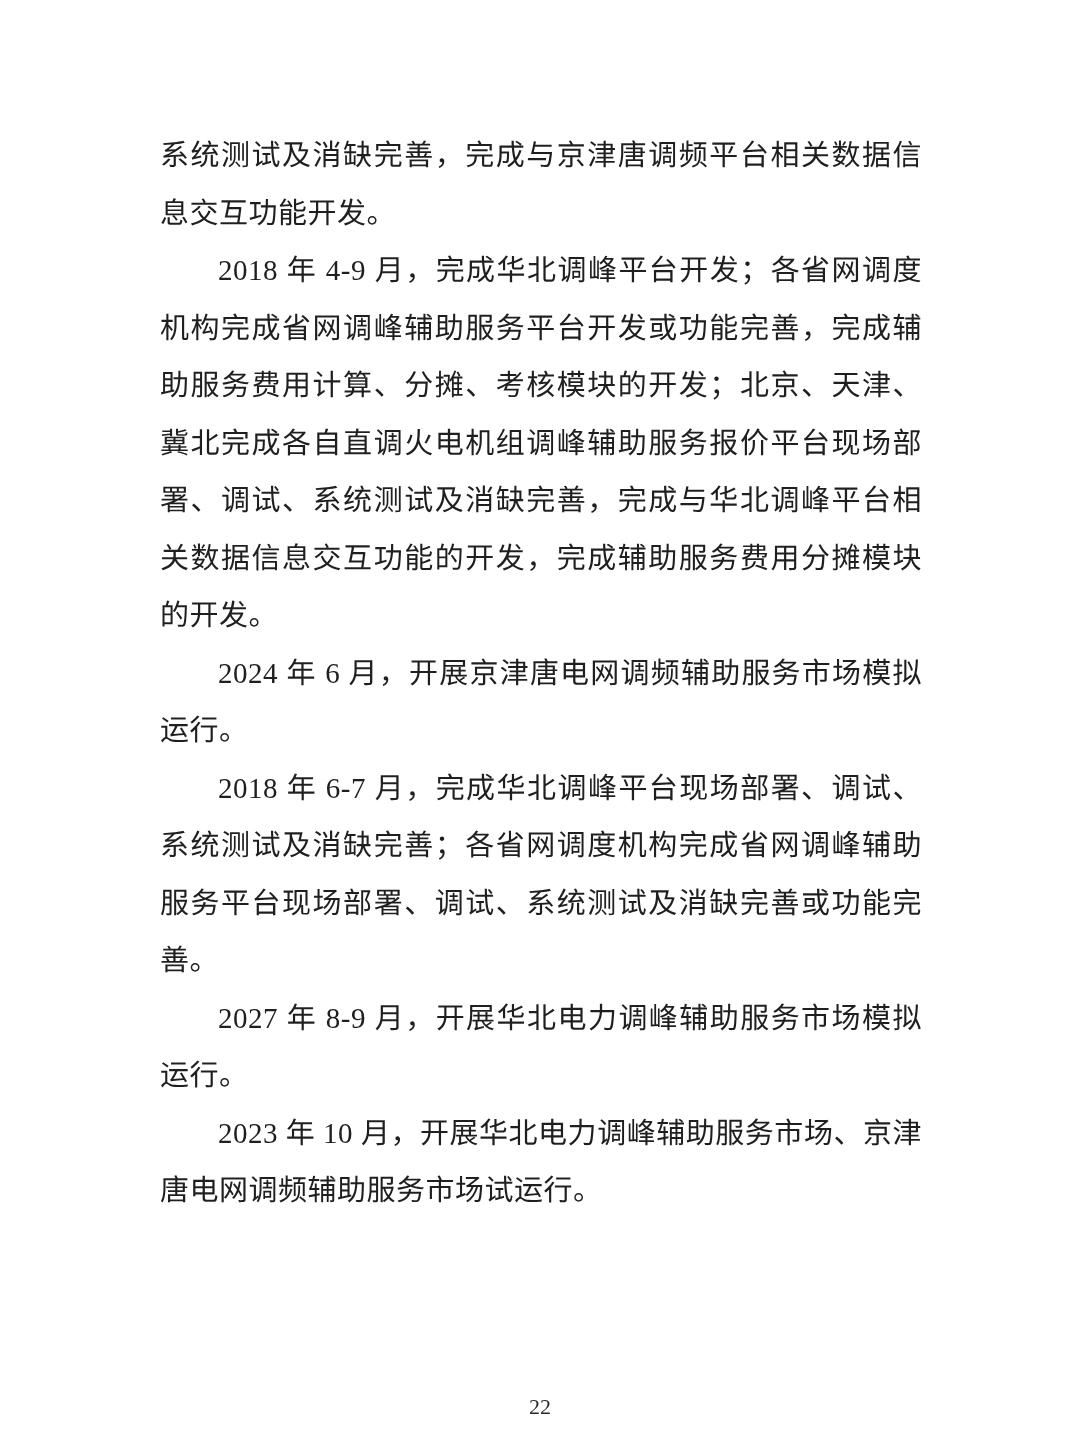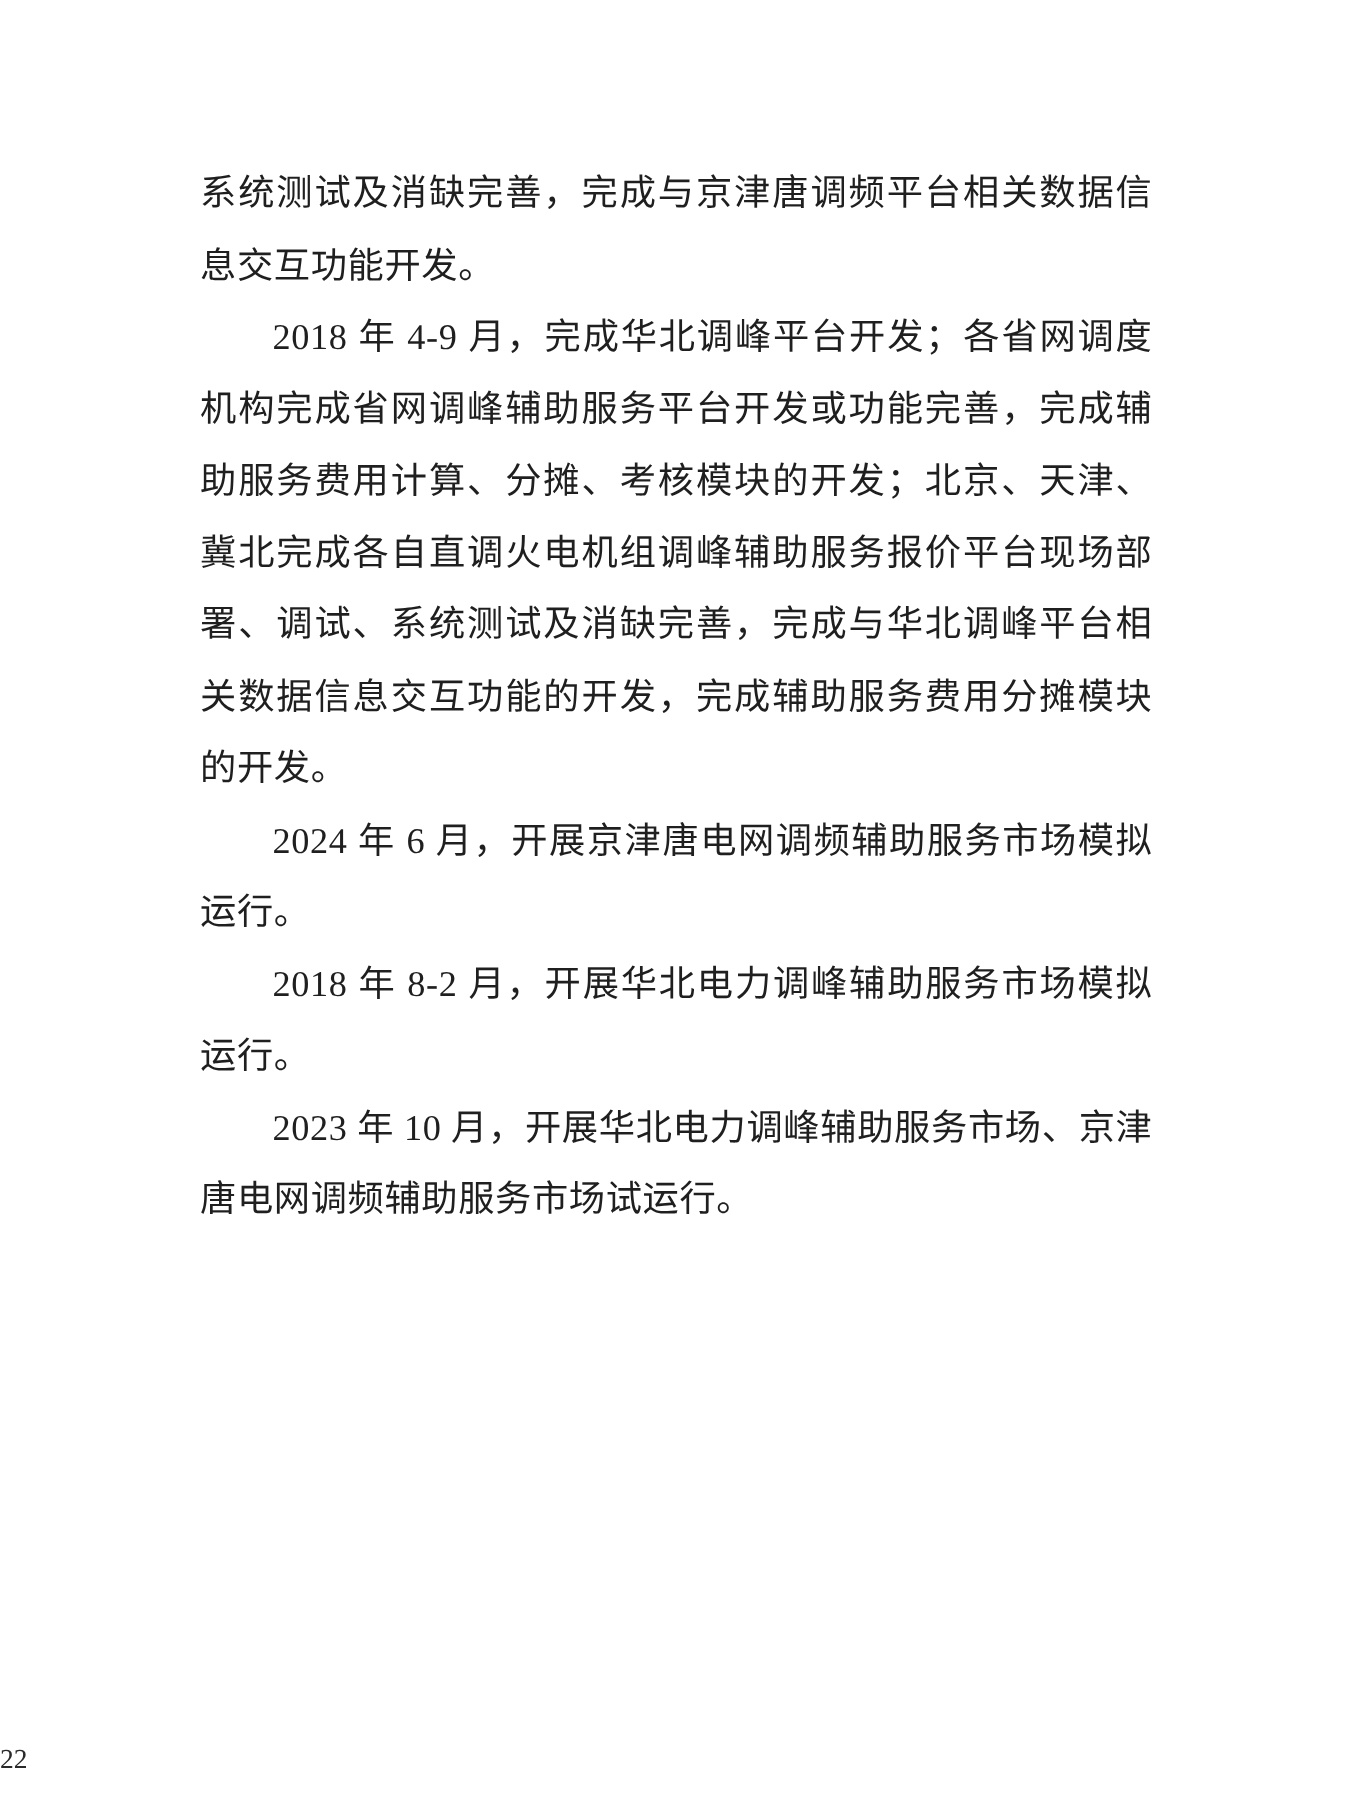--- a/index.html
+++ b/index.html
@@ -31,32 +31,34 @@
     padding: 0;
   }
   .content p.indent {
     text-indent: 2em;
   }
   .page-number {
     position: absolute;
     left: 0;
     bottom: 28px;
     width: 100%;
+    text-align: center;
     font-size: 22px;
     line-height: 26px;
     color: #2a2a2a;
     font-family: "Liberation Serif", "DejaVu Serif", serif;
   }
 </style>
 </head>
 <body>
 
 <div class="page">
   <div class="content">
 
   <p class="">系统测试及消缺完善，完成与京津唐调频平台相关数据信息交互功能开发。</p>
       <p class="indent">2018 年 4-9 月，完成华北调峰平台开发；各省网调度机构完成省网调峰辅助服务平台开发或功能完善，完成辅助服务费用计算、分摊、考核模块的开发；北京、天津、冀北完成各自直调火电机组调峰辅助服务报价平台现场部署、调试、系统测试及消缺完善，完成与华北调峰平台相关数据信息交互功能的开发，完成辅助服务费用分摊模块的开发。</p>
       <p class="indent">2024 年 6 月，开展京津唐电网调频辅助服务市场模拟运行。</p>
-      <p class="indent">2018 年 8-2 月，开展华北电力调峰辅助服务市场模拟运行。</p>
+      <p class="indent">2018 年 6-7 月，完成华北调峰平台现场部署、调试、系统测试及消缺完善；各省网调度机构完成省网调峰辅助服务平台现场部署、调试、系统测试及消缺完善或功能完善。</p>
+      <p class="indent">2027 年 8-9 月，开展华北电力调峰辅助服务市场模拟运行。</p>
       <p class="indent">2023 年 10 月，开展华北电力调峰辅助服务市场、京津唐电网调频辅助服务市场试运行。</p>
     </div>
   <div class="page-number">22</div>
 </div>
 
 </body></html>

